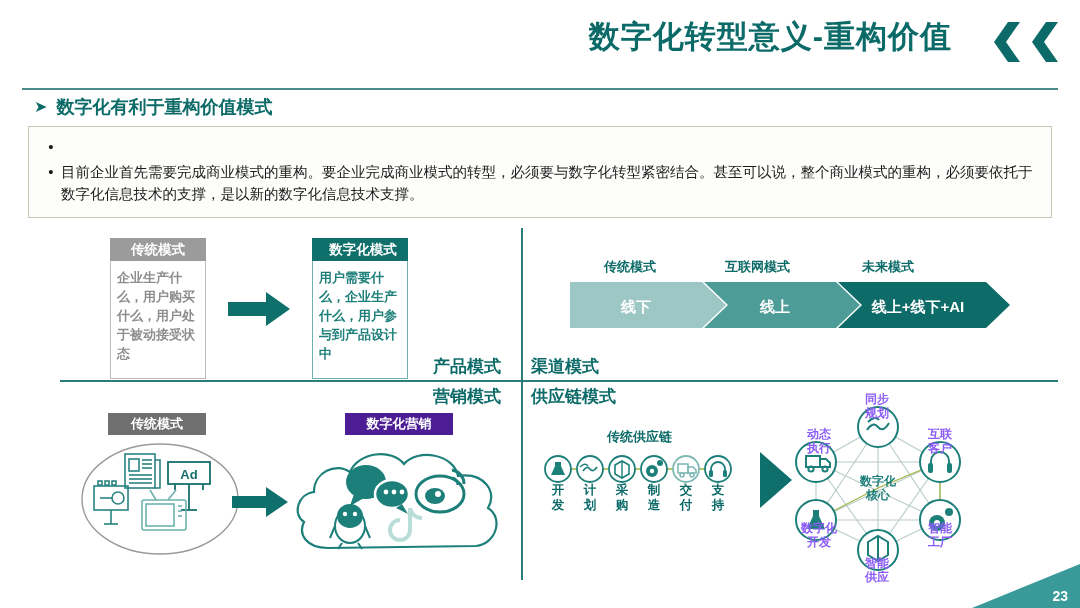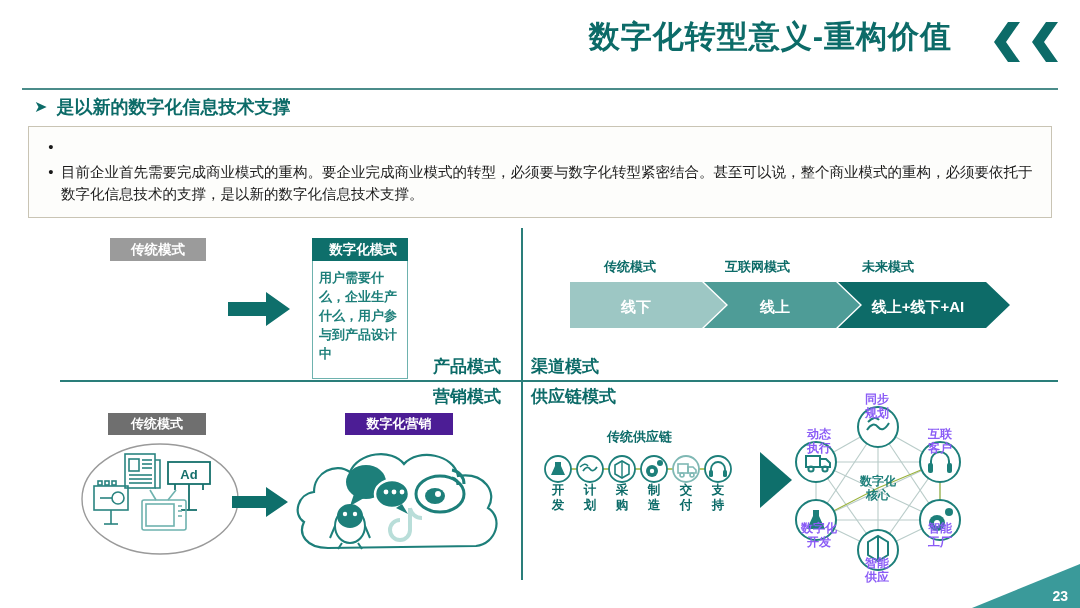--- a/index.html
+++ b/index.html
@@ -136,21 +136,21 @@
       </svg>
       <svg class="chev-big" viewBox="0 0 34 40">
         <polygon points="22,0 34,0 20,20 34,40 22,40 8,20" fill="#0c6b68"></polygon>
       </svg>
     </div>
   </div>
   <div class="header-rule"></div>
 
   <div class="sec-heading">
     <span class="arrow-bullet">➤</span>
-    <span class="sec-heading-text">是以新的数字化信息技术支撑</span>
+    <span class="sec-heading-text">数字化有利于重构价值模式</span>
   </div>
 
   <div class="textbox">
     <div class="tb-row">
       <div class="tb-dot">•</div>
     </div>
     <div class="tb-row">
       <div class="tb-dot">•</div>
       <div class="tb-text">目前企业首先需要完成商业模式的重构。要企业完成商业模式的转型，必须要与数字化转型紧密结合。甚至可以说，整个商业模式的重构，必须要依托于数字化信息技术的支撑，是以新的数字化信息技术支撑。</div>
     </div>
@@ -160,20 +160,21 @@
   <div class="grid-hline-top"></div>
   <div class="grid-hline-top2"></div>
 
   <div class="quad-label q-product">产品模式</div>
   <div class="quad-label q-channel">渠道模式</div>
   <div class="quad-label q-marketing">营销模式</div>
   <div class="quad-label q-supply">供应链模式</div>
 
   <div class="card card-trad">
     <div class="card-head gray">传统模式</div>
+    <div class="card-body gray">企业生产什么，用户购买什么，用户处于被动接受状态</div>
   </div>
 
   <svg class="big-arrow-1" width="62" height="34" viewBox="0 0 62 34">
     <polygon points="0,10 38,10 38,0 62,17 38,34 38,24 0,24" fill="#0e6f6b"></polygon>
   </svg>
 
   <div class="card card-digi">
     <div class="card-head teal">数字化模式</div>
     <div class="card-body teal">用户需要什么，企业生产什么，用户参与到产品设计中</div>
   </div>

